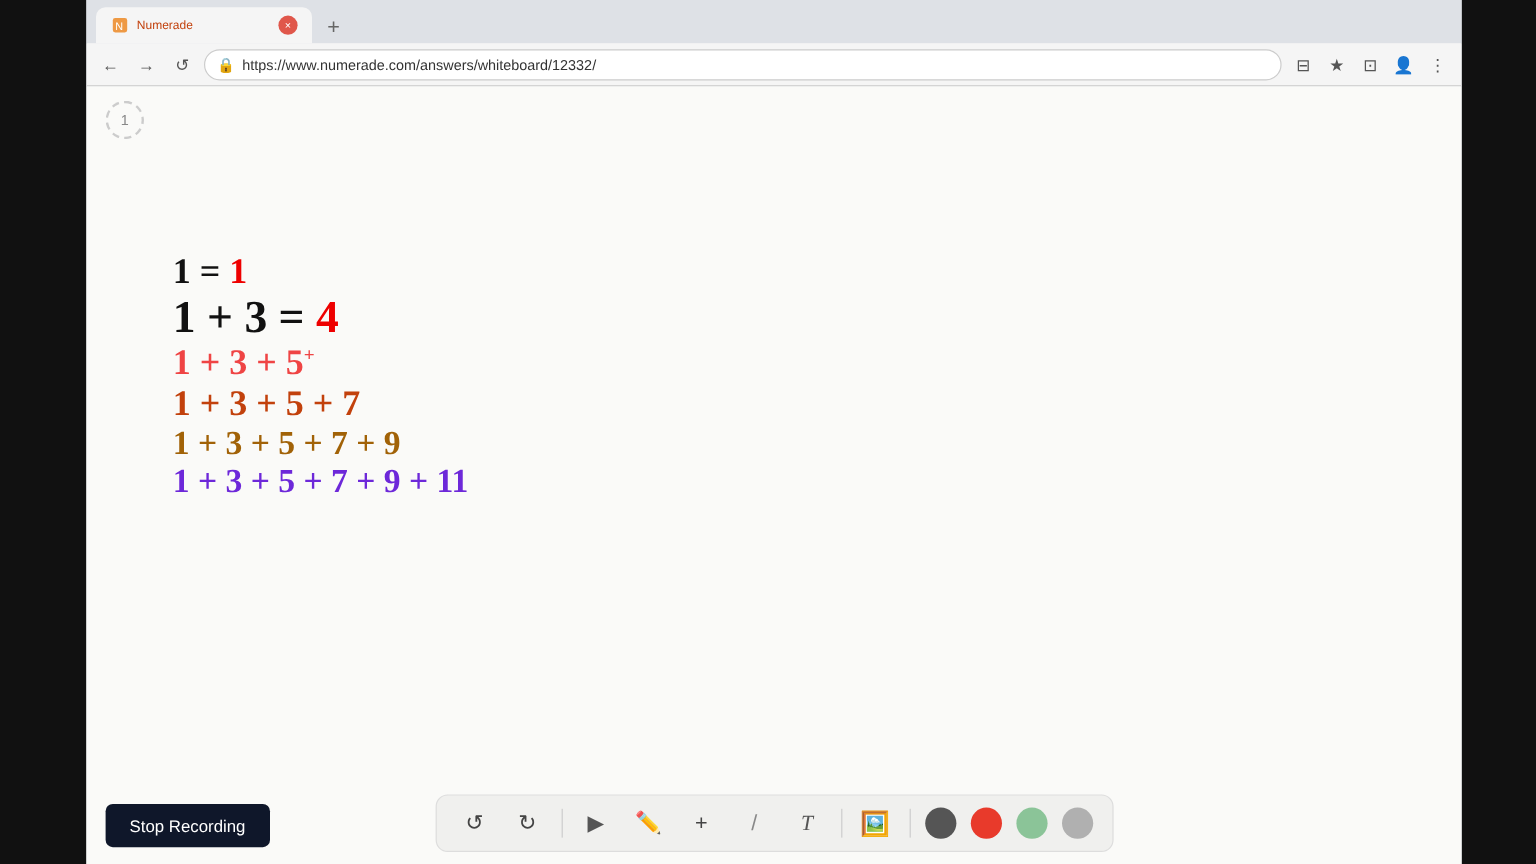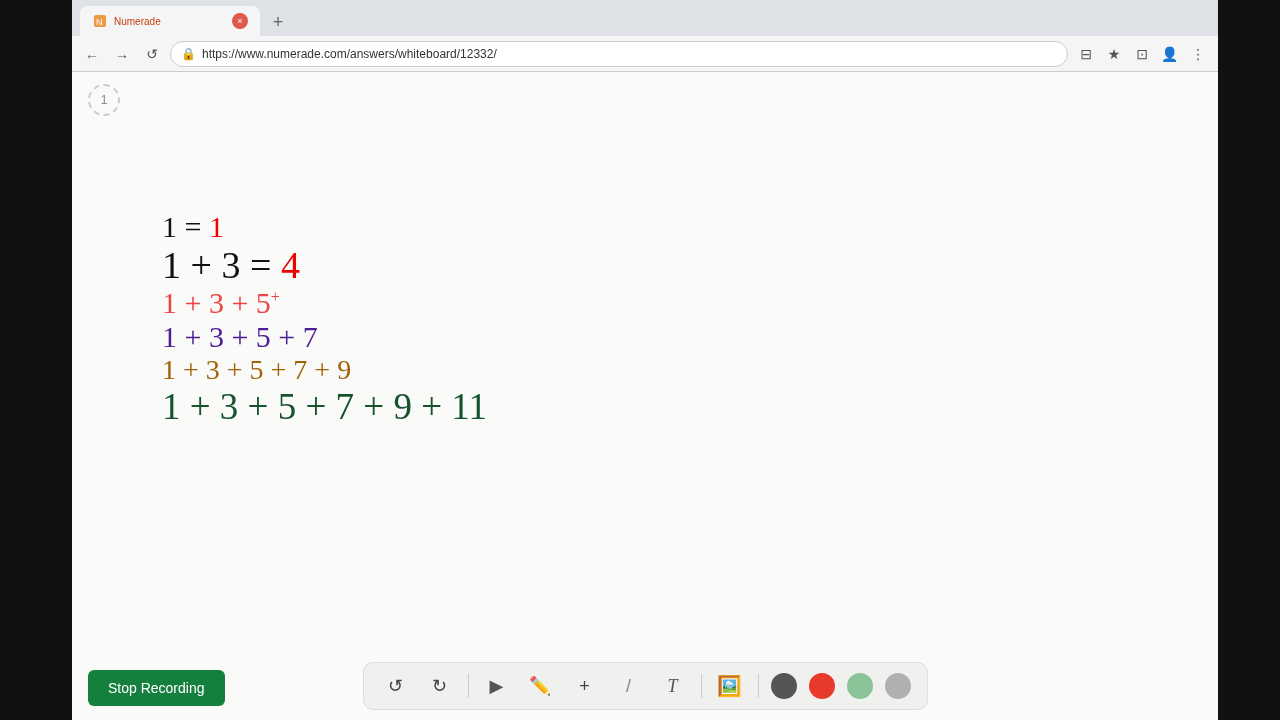--- a/index.html
+++ b/index.html
@@ -171,23 +171,24 @@
       align-items: center;
       justify-content: center;
       font-size: 12px;
       color: #888;
     }
 
     
     .math-content {
       position: absolute;
       top: 140px;
-      left: 90px;
+      left: 72px;
       font-family: 'Comic Sans MS', cursive, sans-serif;
       line-height: 1.0;
+      font-weight: bold;
     }
 
     .math-line {
       display: block;
       margin-bottom: 6px;
       font-size: 28px;
       color: #111;
     }
 
     
@@ -199,21 +200,21 @@
       background: transparent;
       display: flex;
       align-items: center;
       justify-content: center;
     }
 
     .stop-recording-btn {
       position: absolute;
       left: 16px;
       bottom: 14px;
-      background: #15803d;
+      background: #0f172a;
       color: white;
       border: none;
       border-radius: 6px;
       padding: 10px 20px;
       font-size: 14px;
       font-weight: 500;
       cursor: pointer;
       white-space: nowrap;
     }
 
@@ -311,29 +312,29 @@
       </div>
 
       <div class="math-line" style="font-size:38px; font-family:'Comic Sans MS',cursive; color:#111; margin-bottom:4px;">
         1 + 3 =&nbsp;<span style="color:#e00;">4</span>
       </div>
 
       <div class="math-line" style="font-size:30px; font-family:'Comic Sans MS',cursive; color:#ef4444; margin-bottom:4px;">
         1 + 3 + 5<sup style="font-size:16px;">+</sup>
       </div>
 
-      <div class="math-line" style="font-size:30px; font-family:'Comic Sans MS',cursive; color:#4c1d95; margin-bottom:4px;">
+      <div class="math-line" style="font-size:30px; font-family:'Comic Sans MS',cursive; color:#c2410c; margin-bottom:4px;">
         1 + 3 + 5 + 7
       </div>
 
       <div class="math-line" style="font-size:28px; font-family:'Comic Sans MS',cursive; color:#a16207; margin-bottom:4px;">
         1 + 3 + 5 + 7 + 9
       </div>
 
-      <div class="math-line" style="font-size:37px; font-family:'Comic Sans MS',cursive; color:#14532d; margin-bottom:4px;">
+      <div class="math-line" style="font-size:28px; font-family:'Comic Sans MS',cursive; color:#6d28d9; margin-bottom:4px;">
         1 + 3 + 5 + 7 + 9 + 11
       </div>
     </div>
 
     <div class="bottom-bar">
 
       <button class="stop-recording-btn">Stop Recording</button>
 
       <div class="toolbar">
 

